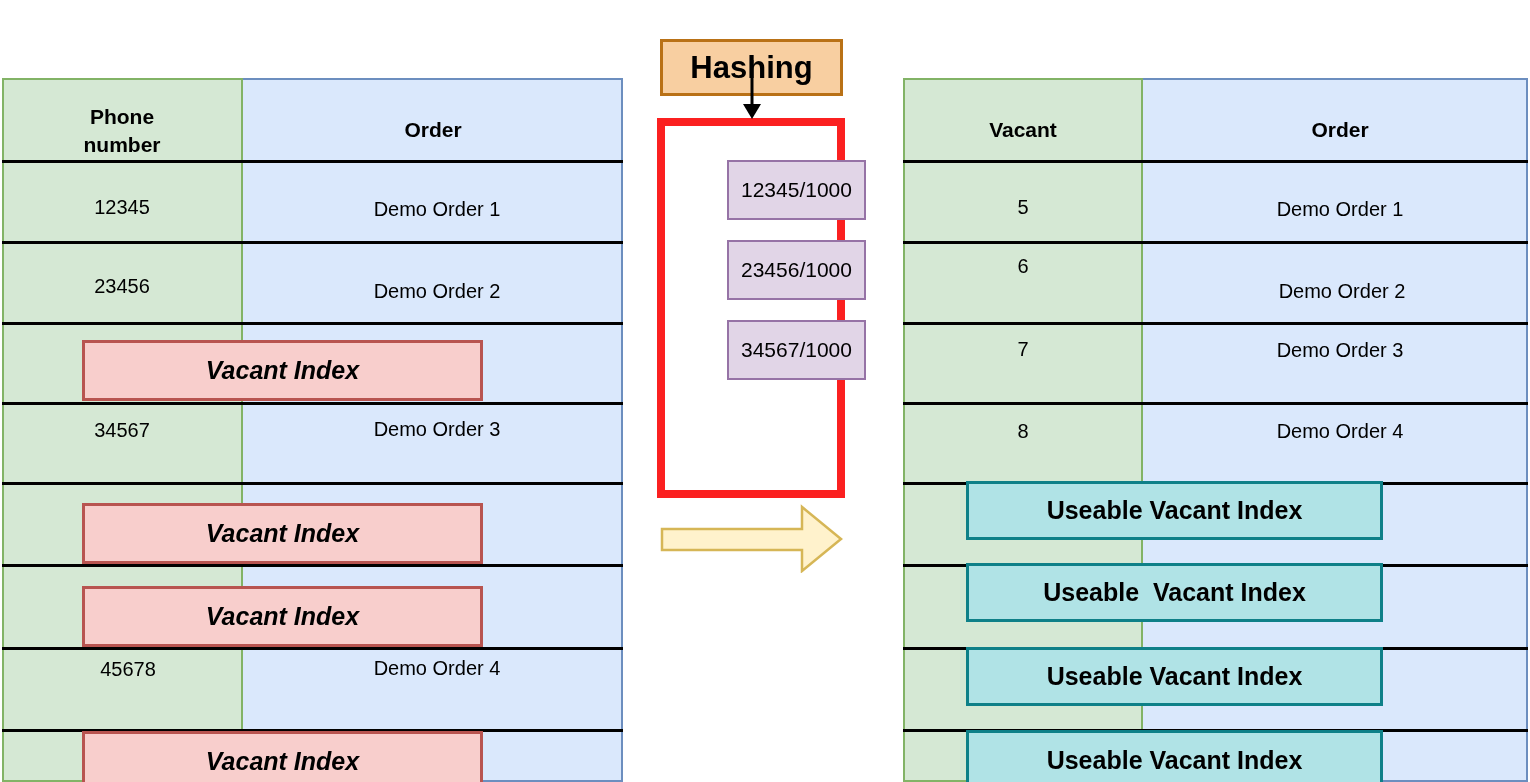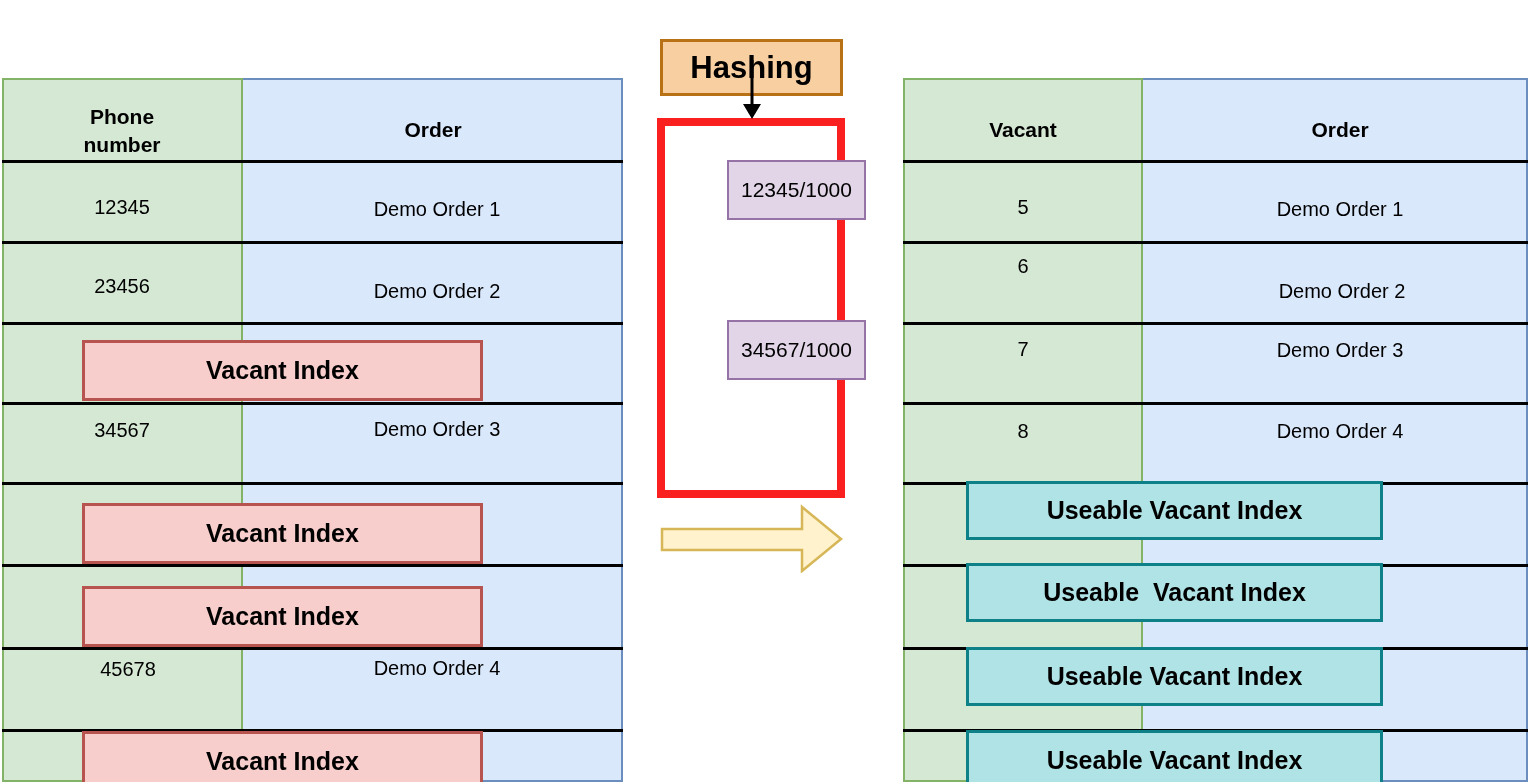--- a/index.html
+++ b/index.html
@@ -15,21 +15,21 @@
   .cell-text {
     position:absolute; transform:translate(-50%,-50%); z-index:4;
     font-size:20px; white-space:nowrap;
   }
   .cell-text.hdr { font-weight:bold; font-size:21px; }
   .hdr-wrap { white-space:normal; width:118px; text-align:center; line-height:28px; }
   .overlay {
     position:absolute; z-index:5; display:flex; align-items:center; justify-content:center;
     font-weight:bold; font-size:25px; white-space:pre;
   }
-  .vacant  { left:82px;  width:401px; background:#f8cecc; border:3px solid #b85450; }
+  .vacant  { left:82px;  width:401px; background:#f8cecc; border:3px solid #b85450;font-style:italic; }
   .useable { left:966px; width:417px; background:#b0e3e6; border:3px solid #0e8088; }
   .hashing-box {
     position:absolute; left:660px; top:3px; width:183px; height:57px; z-index:6;
     background:#f8cfa1; border:3px solid #b97116;
     display:flex; align-items:center; justify-content:center;
     font-weight:bold; font-size:31px;margin-top:36px;
   }
   .red-frame {
     position:absolute; left:657px; top:118px; width:188px; height:380px; z-index:5;
     background:#ffffff; border:8px solid #fb2020;
@@ -80,20 +80,21 @@
   <div class="hashing-box">Hashing</div>
 
   <svg class="svg-abs" style="left:742px; top:60px;" width="20" height="60" viewBox="0 0 20 60">
     <line x1="10" y1="0" x2="10" y2="46" stroke="#000" stroke-width="3"></line>
     <polygon points="1,44 19,44 10,59" fill="#000"></polygon>
   </svg>
 
   <div class="red-frame"></div>
 
   <div class="hash-value" style="top:160px;">12345/1000</div>
+  <div class="hash-value" style="top:240px;">23456/1000</div>
   <div class="hash-value" style="top:320px;">34567/1000</div>
 
   <svg class="svg-abs" style="left:655px; top:503px;" width="190" height="70" viewBox="0 0 190 70">
     <polygon points="7,26 147,26 147,4 186,36 147,68 147,47 7,47" fill="#fff2cc" stroke="#d6b656" stroke-width="2.5" stroke-linejoin="miter"></polygon>
   </svg>
 
   <div class="col blue" style="left:1141px; width:387px;"></div>
   <div class="col green" style="left:903px;  width:240px;"></div>
 
   <div class="rowline" style="left:903px; width:625px; top:160px;"></div>

